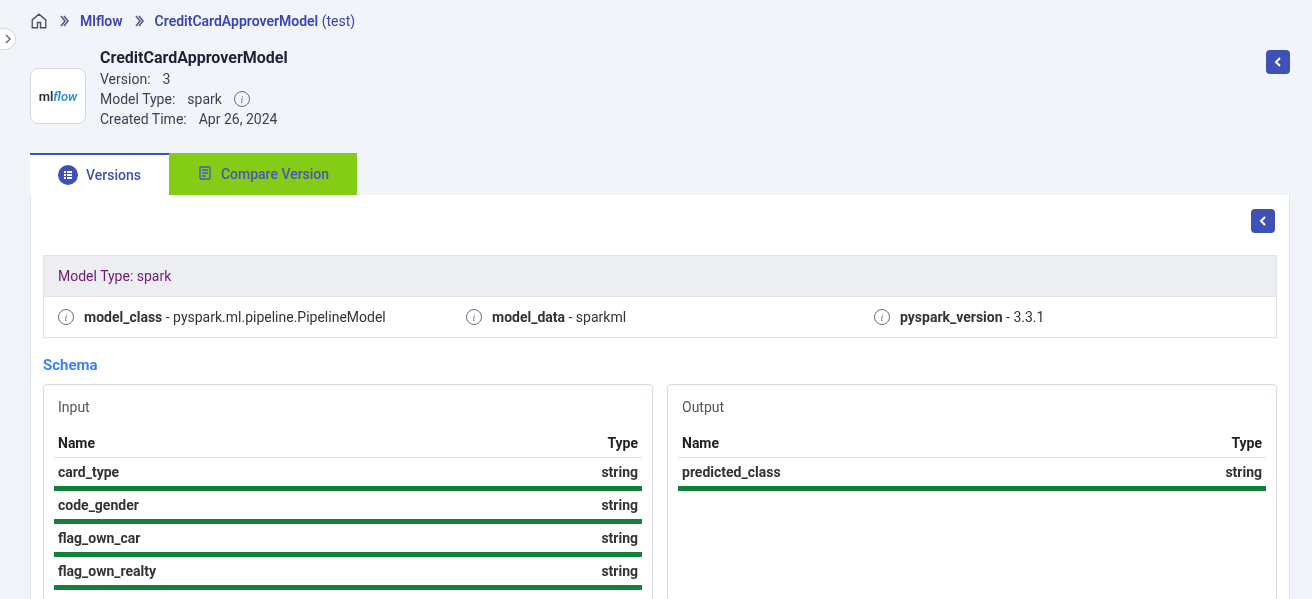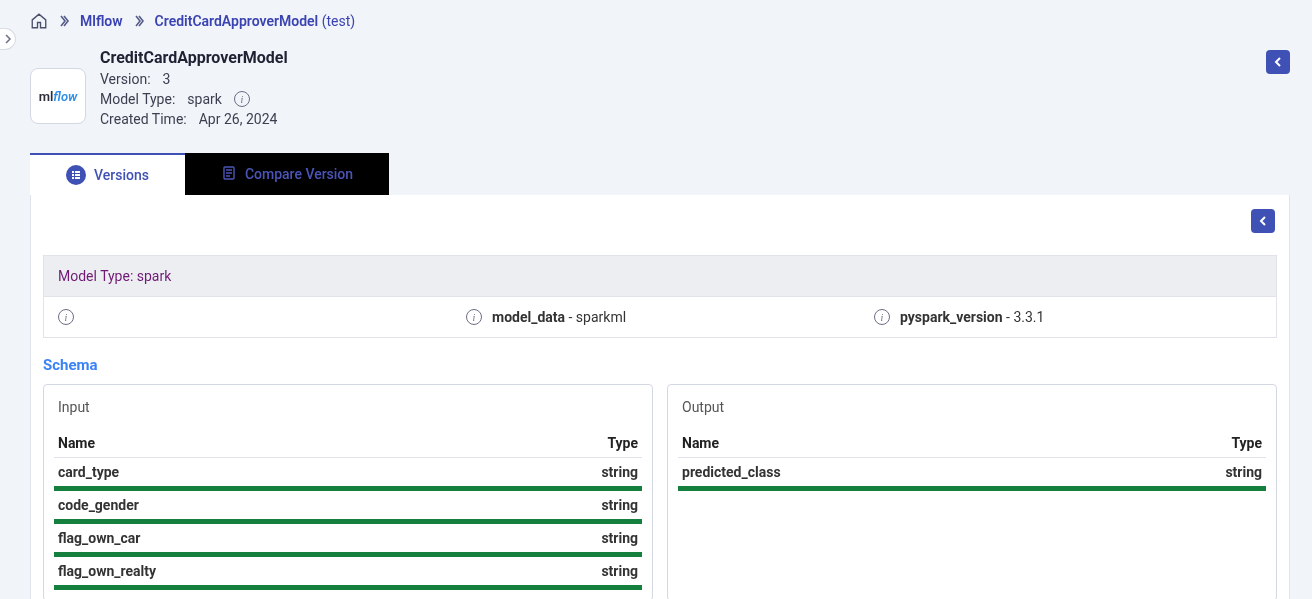--- a/index.html
+++ b/index.html
@@ -95,32 +95,32 @@
     cursor: pointer;
   }
   .tabs {
     display: flex;
     margin-top: 22px;
   }
   .tab {
     display: flex;
     align-items: center;
     gap: 8px;
-    padding: 10px 36px;
+    padding: 10px 28px;
     font-size: 14px;
     font-weight: 500;
     cursor: pointer;
   }
   .tab.active {
     border-top: 2px solid #3f51b5;
     background: #fff;
     color: #3f51b5;
   }
   .tab.inactive {
-    background: #000000;
+    background: #84cc16;
     color: #4b55b8;
   }
   .tab-icon-wrap {
     width: 20px;
     height: 20px;
     border-radius: 50%;
     background: #3f51b5;
     color: #fff;
     display: inline-flex;
     align-items: center;
@@ -327,20 +327,25 @@
       <svg width="10" height="12" viewBox="0 0 10 12" stroke="currentColor" fill="none" stroke-width="2">
           <path d="M7 2 L3 6 L7 10"></path>
         </svg>
     </div>
 
     <div class="section-banner">Model Type: spark</div>
 
     <div class="props-row">
       <div class="prop">
         <span class="info-icon">i</span>
+        <span>
+          <span class="label">model_class</span>
+          <span> - </span>
+          <span>pyspark.ml.pipeline.PipelineModel</span>
+        </span>
       </div>
       <div class="prop">
         <span class="info-icon">i</span>
         <span>
           <span class="label">model_data</span>
           <span> - </span>
           <span>sparkml</span>
         </span>
       </div>
       <div class="prop">

